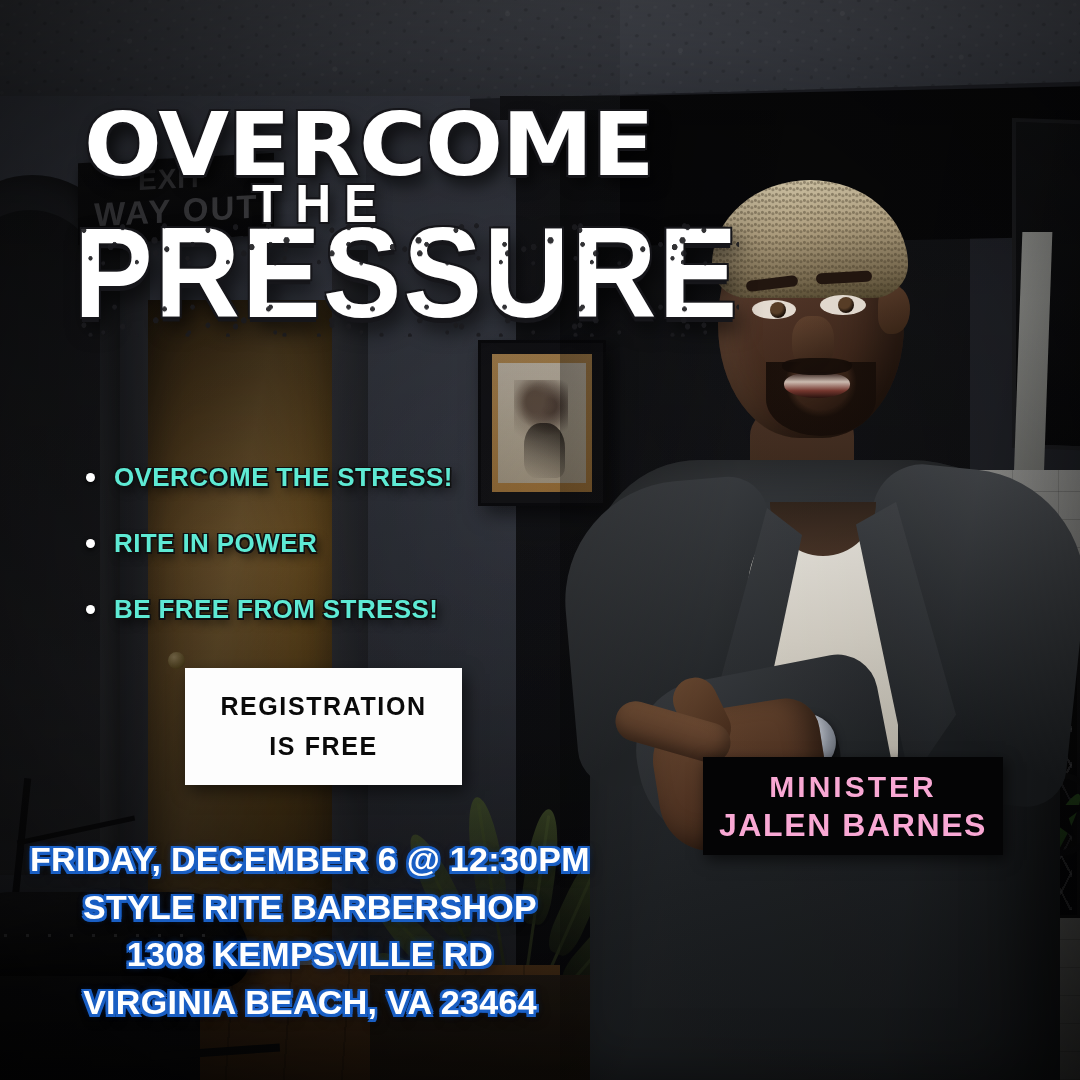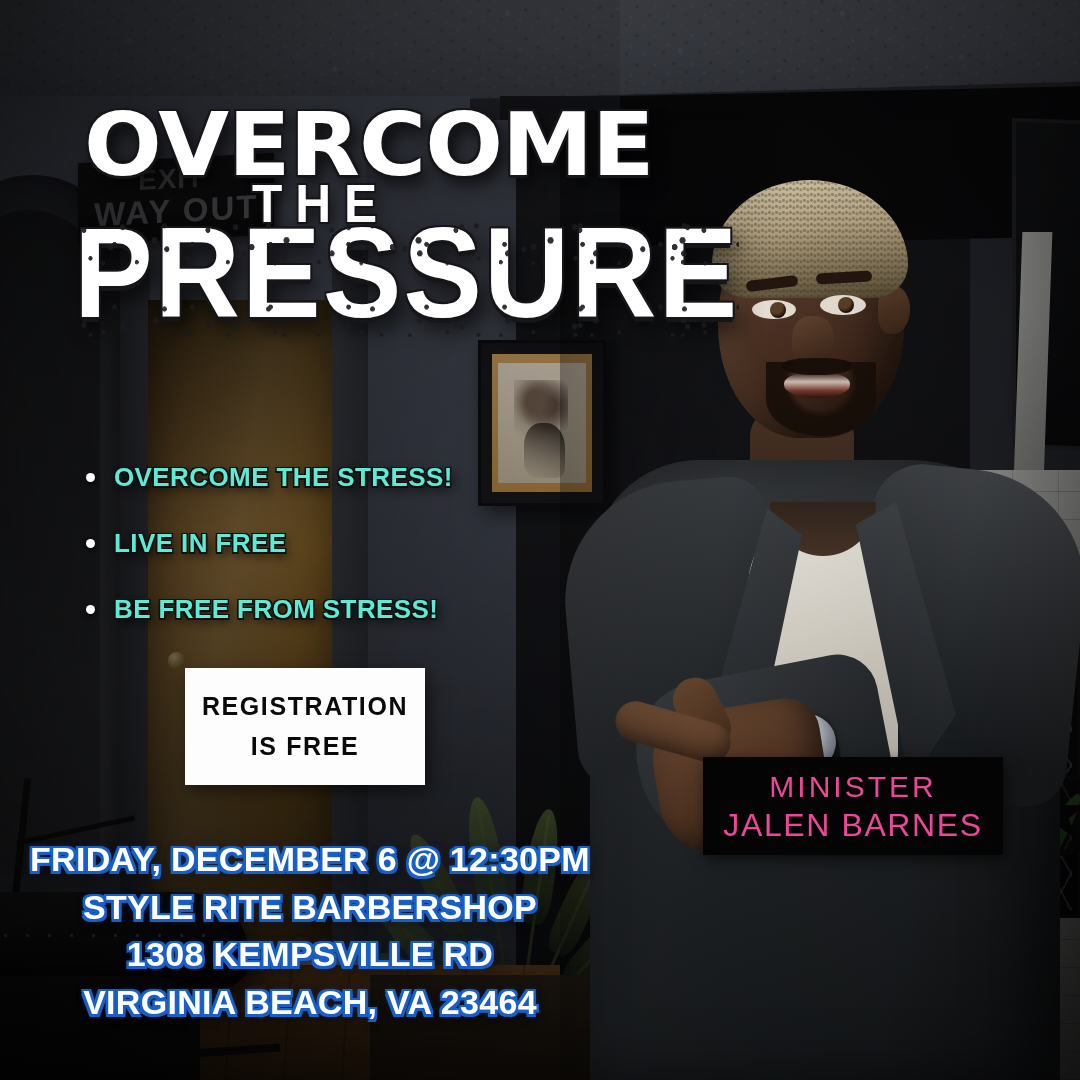--- a/index.html
+++ b/index.html
@@ -445,36 +445,36 @@
     font-size:26px;font-weight:700;color:#5eead4;letter-spacing:.4px;
     text-shadow:-1.5px -1.5px 0 #111, 1.5px -1.5px 0 #111, -1.5px 1.5px 0 #111, 1.5px 1.5px 0 #111,
                 4px 5px 10px rgba(0,0,0,.8);
   }
   .bullets li::before{
     content:"";position:absolute;left:6px;top:11px;width:9px;height:9px;border-radius:50%;
     background:#fff;box-shadow:0 2px 5px rgba(0,0,0,.8);
   }
 
   .reg-box{
-    left:185px;top:668px;width:240px;height:117px;
+    left:185px;top:668px;width:277px;height:117px;
     background:#fdfdfd;display:flex;flex-direction:column;
     align-items:center;justify-content:center;gap:15px;
     box-shadow:4px 6px 16px rgba(0,0,0,.55);
   }
   .reg-box span{
     display:block;color:#0a0a0a;font-size:25px;font-weight:700;letter-spacing:1.6px;line-height:1;
   }
 
   .name-box{
     left:703px;top:757px;width:300px;height:98px;background:#040405;
     display:flex;flex-direction:column;align-items:center;justify-content:center;gap:7px;
     box-shadow:3px 5px 14px rgba(0,0,0,.6);
   }
   .name-box span{
-    display:block;color:#ec4899;font-weight:400;line-height:1;white-space:nowrap;
+    display:block;color:#f9a8d4;font-weight:700;line-height:1;white-space:nowrap;
   }
   .name-box .nm1{font-size:30px;letter-spacing:3px;}
   .name-box .nm2{font-size:32px;letter-spacing:1.6px;}
 
   .details{
     left:0;top:836px;width:620px;text-align:center;
   }
   .details span{
     display:block;color:#fff;font-weight:700;font-size:34px;line-height:1.4;letter-spacing:.3px;
     text-shadow:
@@ -587,21 +587,21 @@
   <div class="tx h-overcome">OVERCOME</div>
   <div class="tx h-the">THE</div>
   <div class="tx h-pressure">
     <span>PRESSURE</span>
     <span class="grunge"></span>
   </div>
 
 
   <ul class="tx bullets">
     <li>OVERCOME THE STRESS!</li>
-    <li>LIVE IN FREE</li>
+    <li>RITE IN POWER</li>
     <li>BE FREE FROM STRESS!</li>
   </ul>
 
   <div class="tx reg-box">
     <span>REGISTRATION</span>
     <span>IS FREE</span>
   </div>
 
   <div class="tx name-box">
     <span class="nm1">MINISTER</span>

